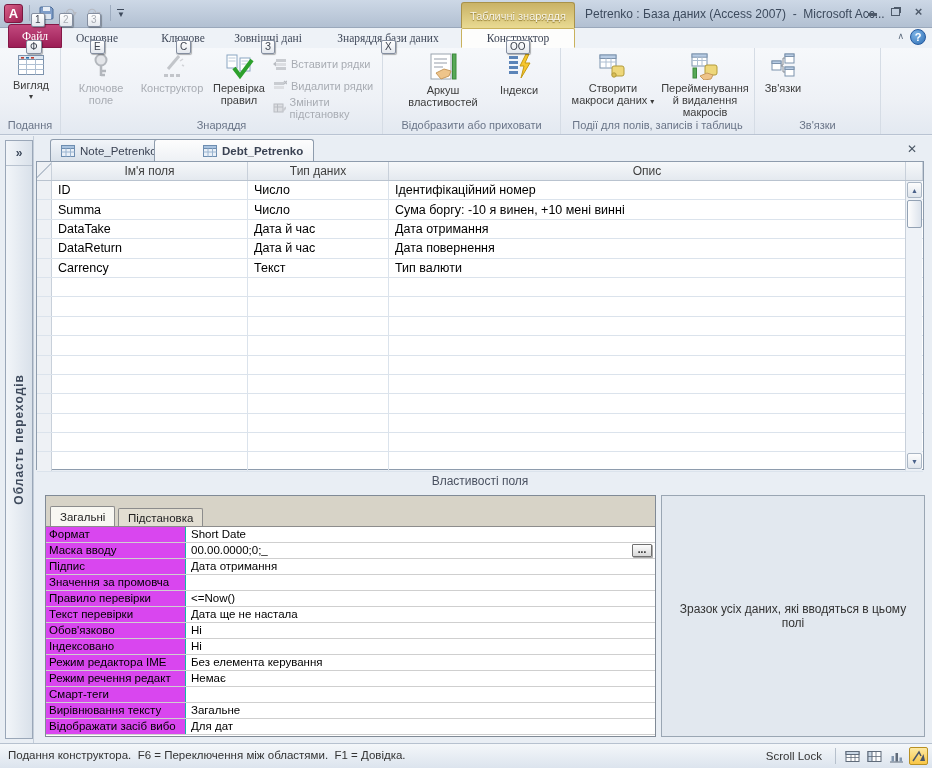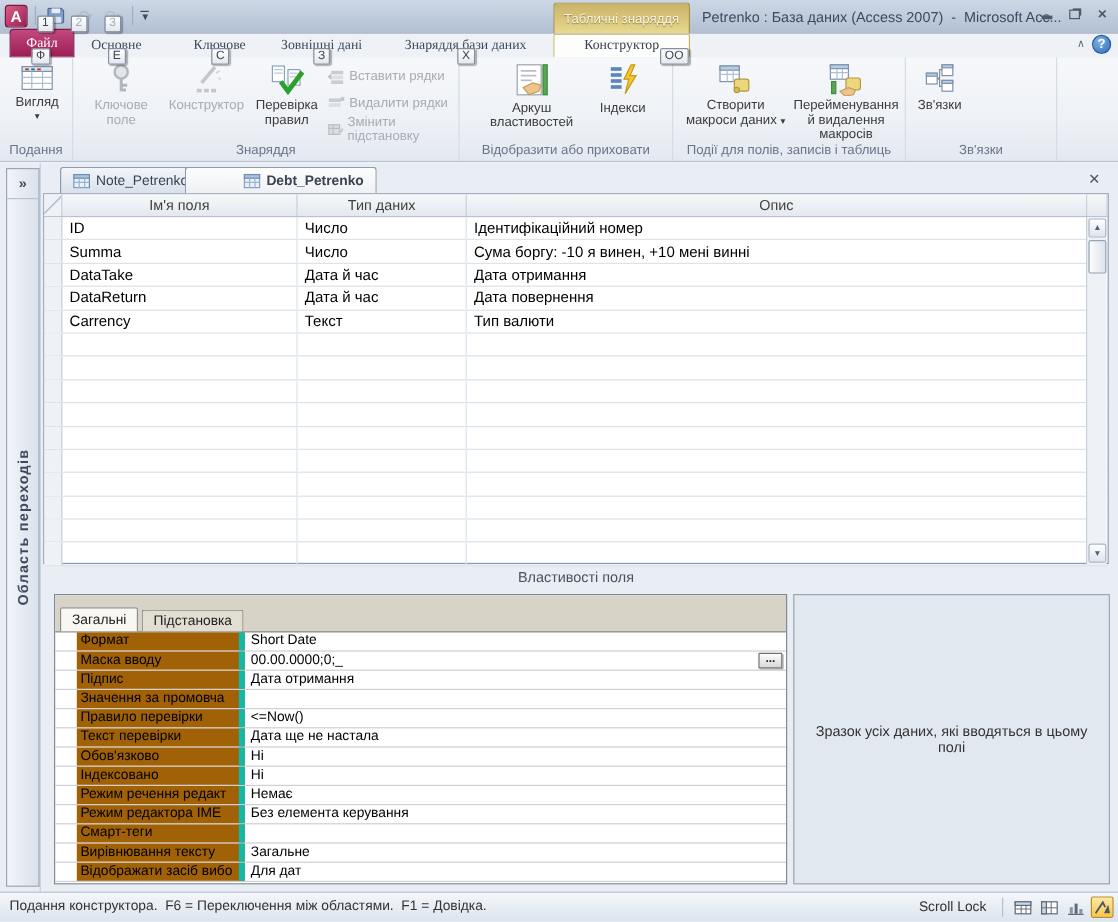--- a/index.html
+++ b/index.html
@@ -110,22 +110,22 @@
 
   
   .propsheet { position:absolute; left:45px; top:359px; width:611px; height:242px;
     background:#fff; border:1px solid #808a96; }
   .ptabs { height:31px; background:#d7d3c7; border-bottom:1px solid #8c8c8c; position:relative; }
   .ptab { position:absolute; bottom:0; height:18px; padding:0 9px; display:flex; align-items:center;
     font-size:11.5px; color:#222; border:1px solid #8c8c8c; border-bottom:none; border-radius:2px 2px 0 0; }
   .ptab.active { left:4px; height:20px; background:#f8f7f2; z-index:2; }
   .ptab.inactive { left:72px; background:#e2ded2; }
   .prow { display:flex; height:16px; border-bottom:1px solid #cfcfcf; position:relative; }
-  .prow .pl { width:140px; flex:none; background:#a16207; border-right:5px solid #14b8a6;
-    font-size:11.5px; color:#000; padding:1px 3px; white-space:nowrap; overflow:hidden;margin-left:18px; }
+  .prow .pl { width:140px; flex:none; background:#d946ef; border-right:1px solid #14b8a6;
+    font-size:11.5px; color:#000; padding:1px 3px; white-space:nowrap; overflow:hidden; }
   .prow .pv { flex:1; font-size:11.5px; color:#000; padding:1px 5px; white-space:nowrap; overflow:hidden; }
   .builder-btn { position:absolute; right:3px; top:1px; width:20px; height:13px;
     background:linear-gradient(#fdfdfd,#d8d8d8); border:1px solid #707070; border-radius:1px;
     font-size:10px; font-weight:bold; line-height:9px; text-align:center; color:#222;
     box-shadow:1px 1px 0 #aaa; }
 
   .infopanel { position:absolute; left:661px; top:359px; width:264px; height:242px;
     background:#e2e8ef; border:1px solid #9aa6b3; display:flex; align-items:center; justify-content:center;
     text-align:center; font-size:12px; color:#333; padding:0 10px; }
 
@@ -199,21 +199,21 @@
   <div class="rtab active-ctx" style="left:461px;width:114px;">Конструктор</div>
 </div>
 <div class="ribbon-collapse">∧</div>
 <div class="help-icon" style="border:1px solid #24599f;">?</div>
 
 <div class="keytip" style="left:26px;top:40px;">Ф</div>
 <div class="keytip" style="left:90px;top:40px;">E</div>
 <div class="keytip" style="left:176px;top:40px;">C</div>
 <div class="keytip" style="left:261px;top:40px;">З</div>
 <div class="keytip" style="left:381px;top:40px;">X</div>
-<div class="keytip" style="left:506px;top:40px;margin-left:44px;">ОО</div>
+<div class="keytip" style="left:506px;top:40px;">ОО</div>
 
 <div class="ribbon">
 
   <div class="rgroup" style="left:0;width:61px;">
     <div class="rbtn" style="left:9px;top:5px;width:44px;">
       <svg width="28" height="24" viewBox="0 0 28 24">
         <rect x="1.5" y="2.5" width="25" height="19" fill="#fff" stroke="#7d93ad"></rect>
         <rect x="1.5" y="2.5" width="25" height="4" fill="#dce6f1" stroke="#7d93ad"></rect>
         <rect x="4" y="4" width="3" height="1.6" fill="#c0392b"></rect>
           <rect x="9" y="4" width="3" height="1.6" fill="#2e6da4"></rect>
@@ -516,26 +516,26 @@
       </div>
     <div class="prow">
         <div class="pl">Обов'язково</div>
         <div class="pv">Ні</div>
       </div>
     <div class="prow">
         <div class="pl">Індексовано</div>
         <div class="pv">Ні</div>
       </div>
     <div class="prow">
+        <div class="pl">Режим редактора IME</div>
+        <div class="pv">Без елемента керування</div>
+      </div>
+    <div class="prow">
         <div class="pl">Режим речення редакт</div>
         <div class="pv">Немає</div>
-      </div>
-    <div class="prow">
-        <div class="pl">Режим редактора IME</div>
-        <div class="pv">Без елемента керування</div>
       </div>
     <div class="prow">
         <div class="pl">Смарт-теги</div>
         <div class="pv"></div>
       </div>
     <div class="prow">
         <div class="pl">Вирівнювання тексту</div>
         <div class="pv">Загальне</div>
       </div>
     <div class="prow">

